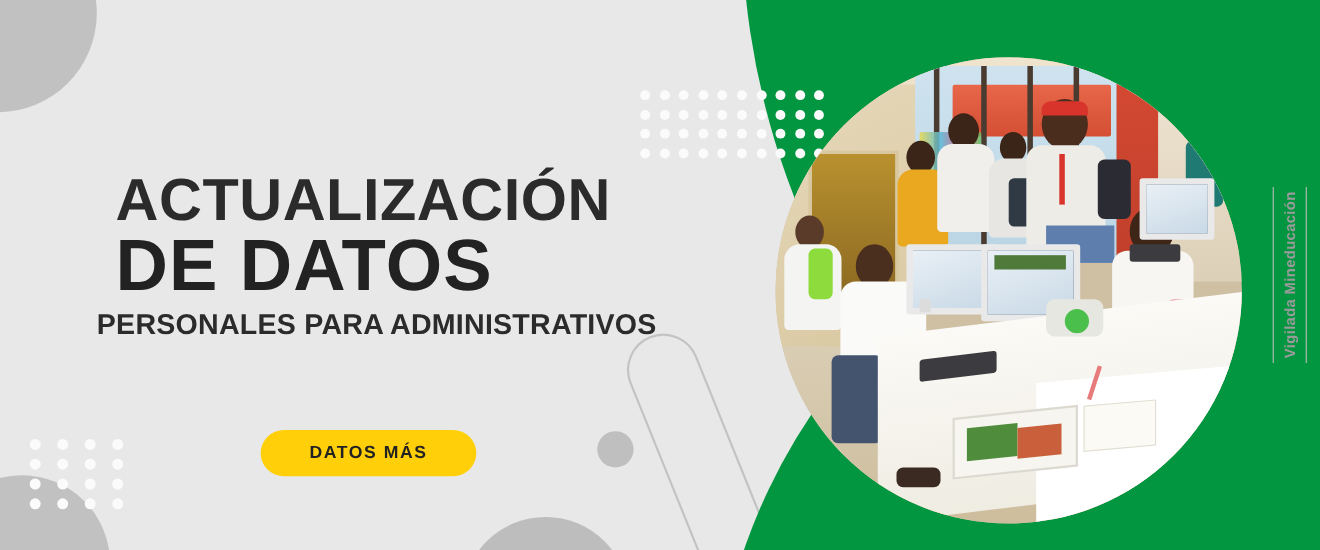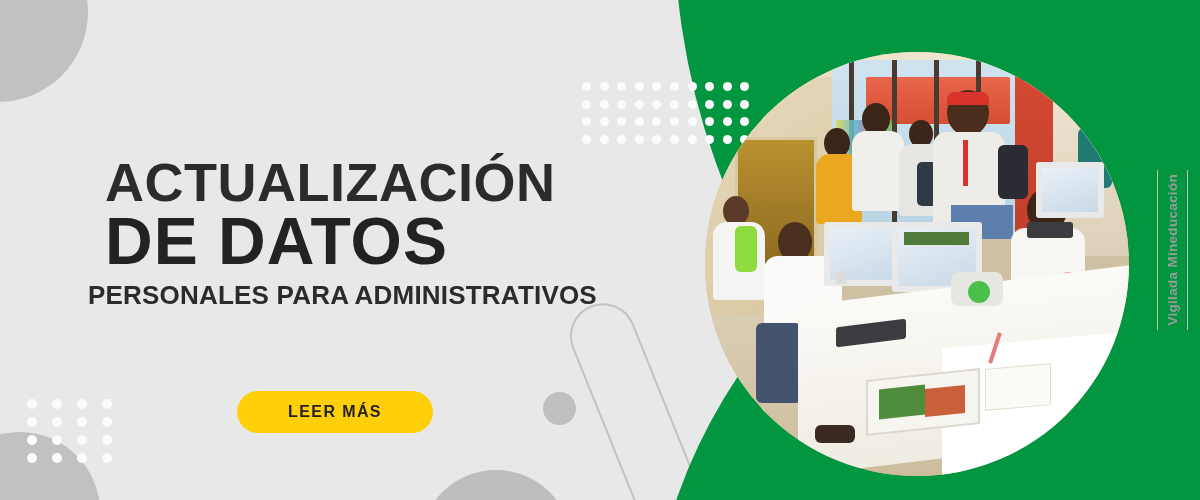--- a/index.html
+++ b/index.html
@@ -340,21 +340,21 @@
       <div class="ph" style="left:68%;top:66%;width:4px;height:32px;background:#e77a7a;transform:rotate(18deg);"></div>
       <div class="ph" style="left:6%;top:84%;width:36px;height:14px;background:#d8d5c6;border-radius:6px;"></div>
       <div class="ph" style="left:26%;top:88%;width:40px;height:18px;background:#3a2a22;border-radius:6px;"></div>
     </div>
   </div>
 
   <div id="text-col">
     <div id="headline-1">ACTUALIZACIÓN</div>
     <div id="subhead">PERSONALES PARA ADMINISTRATIVOS</div>
     <div id="headline-2">DE DATOS</div>
-    <button id="cta-button">LEER MÁS</button>
+    <button id="cta-button">DATOS MÁS</button>
   </div>
 
   <div id="vigilada">
     <div class="rule"></div>
     <div id="vigilada-label">Vigilada Mineducación</div>
     <div class="rule"></div>
   </div>
 
 </div>
 

